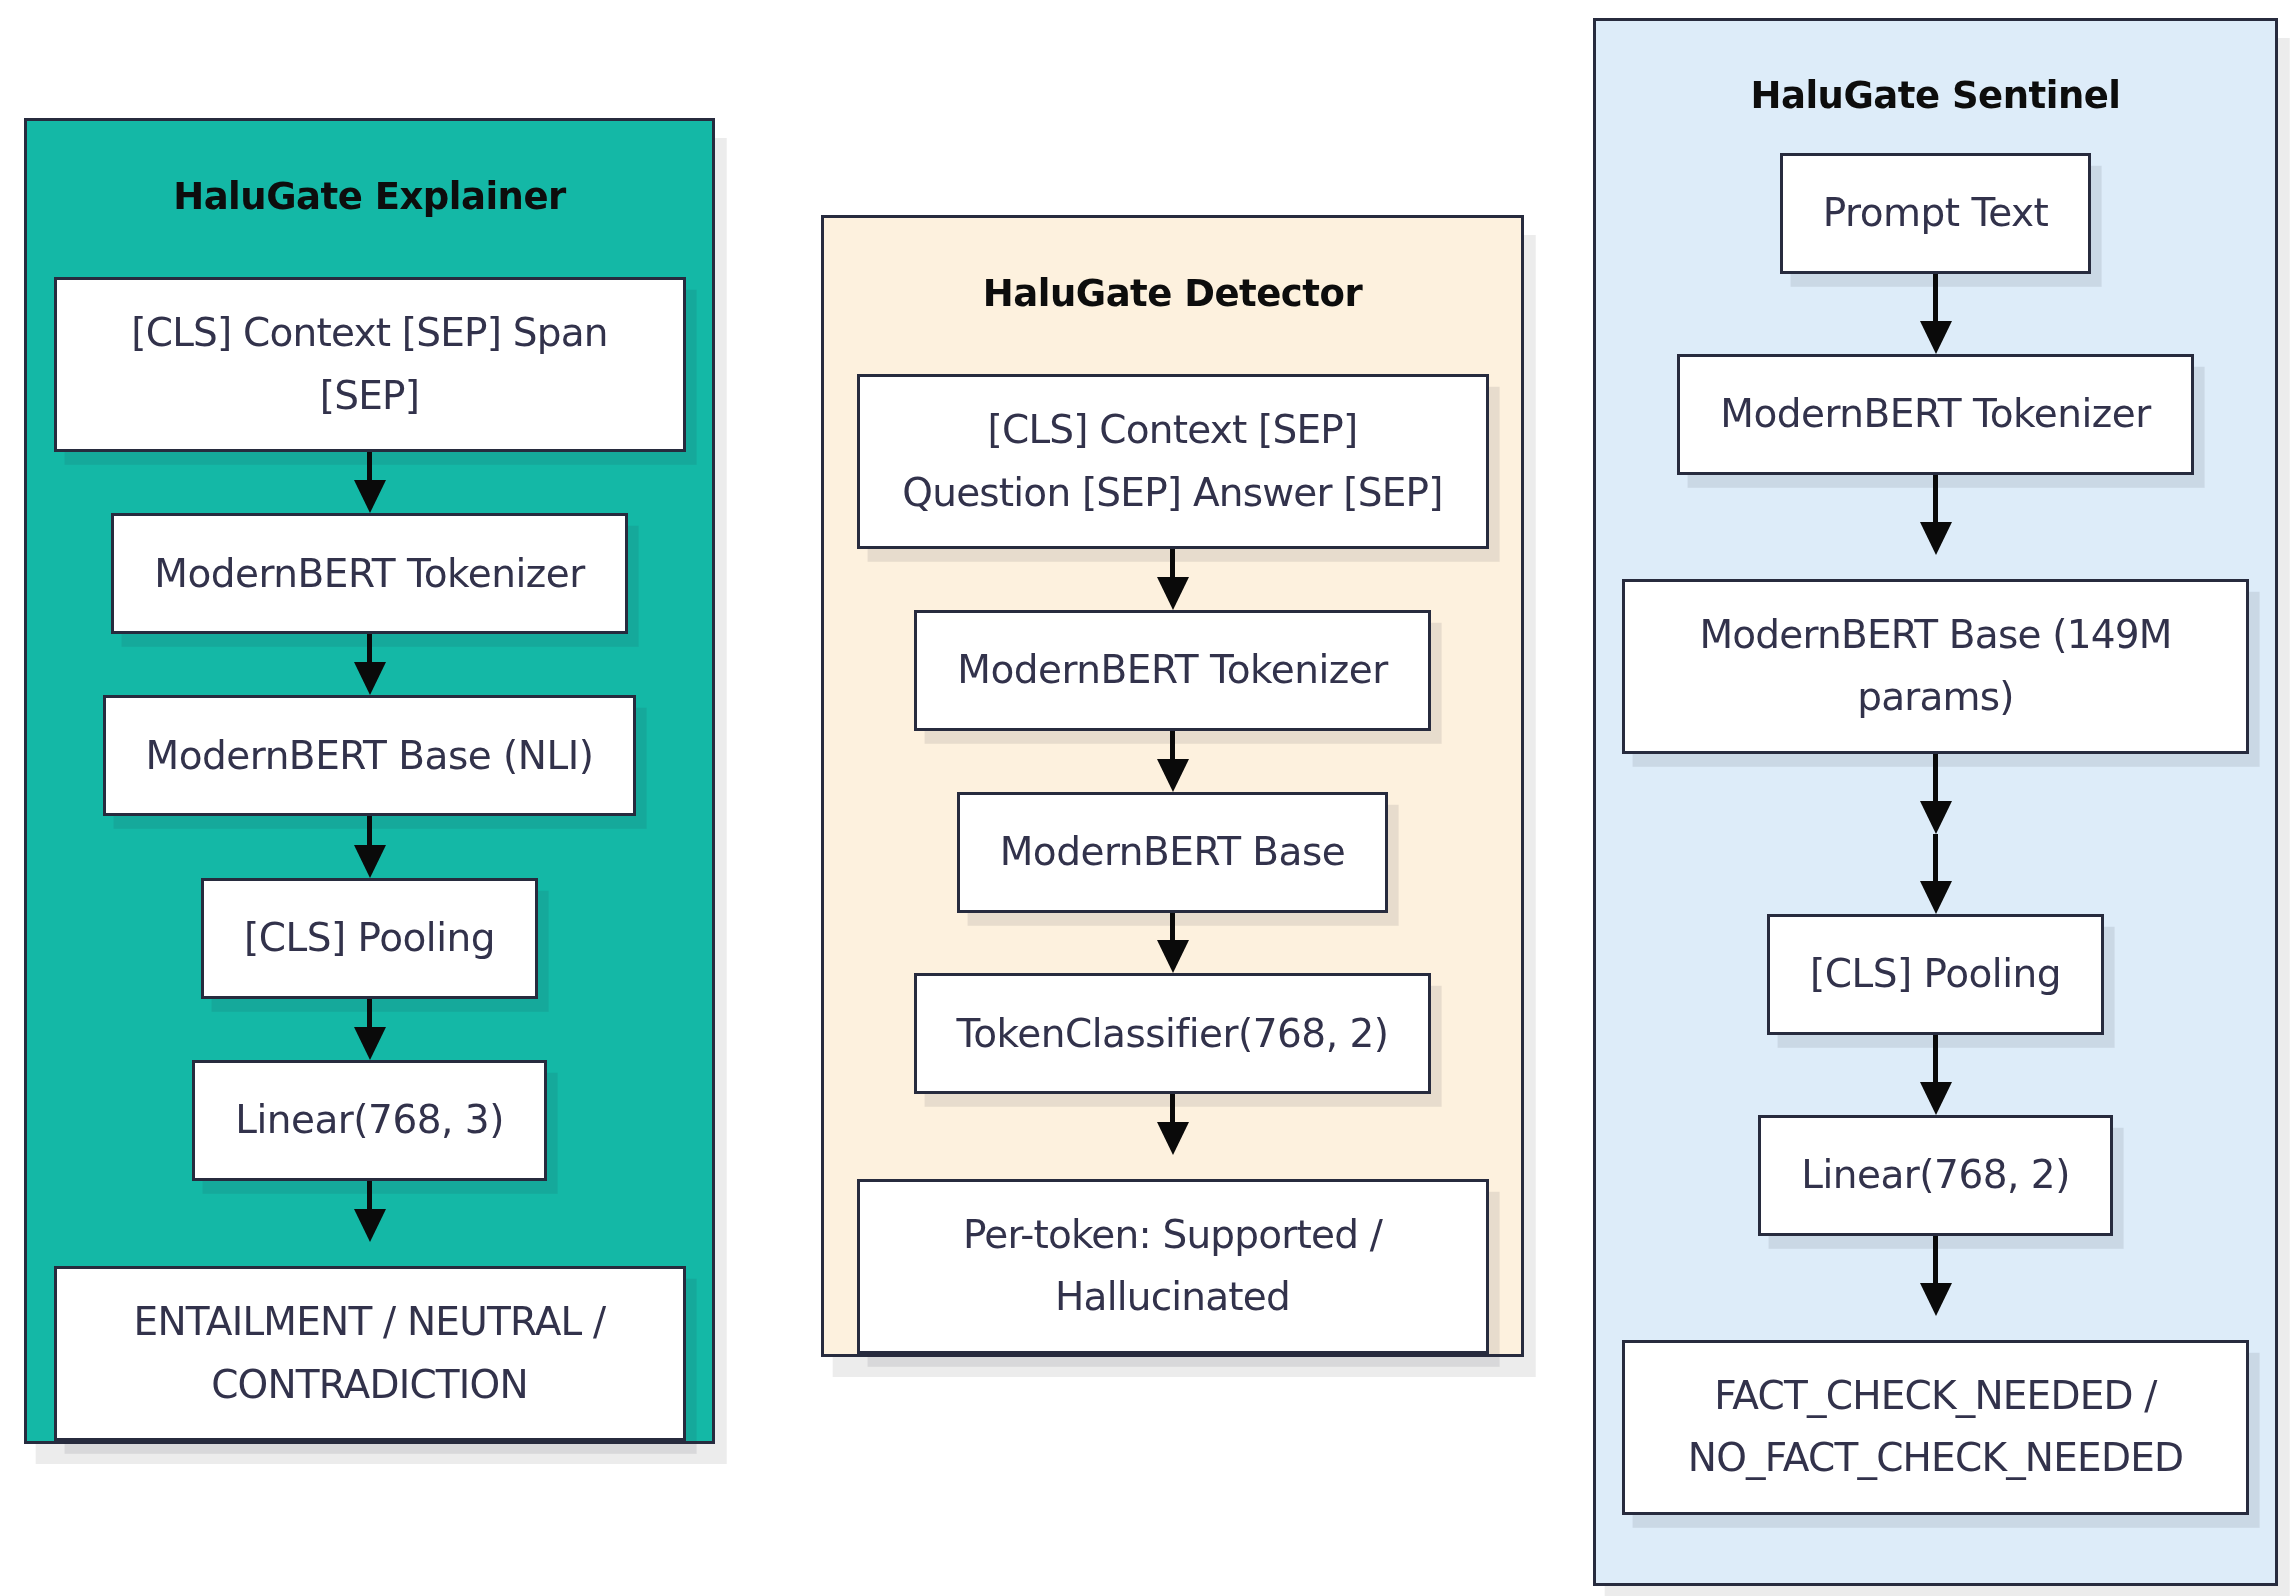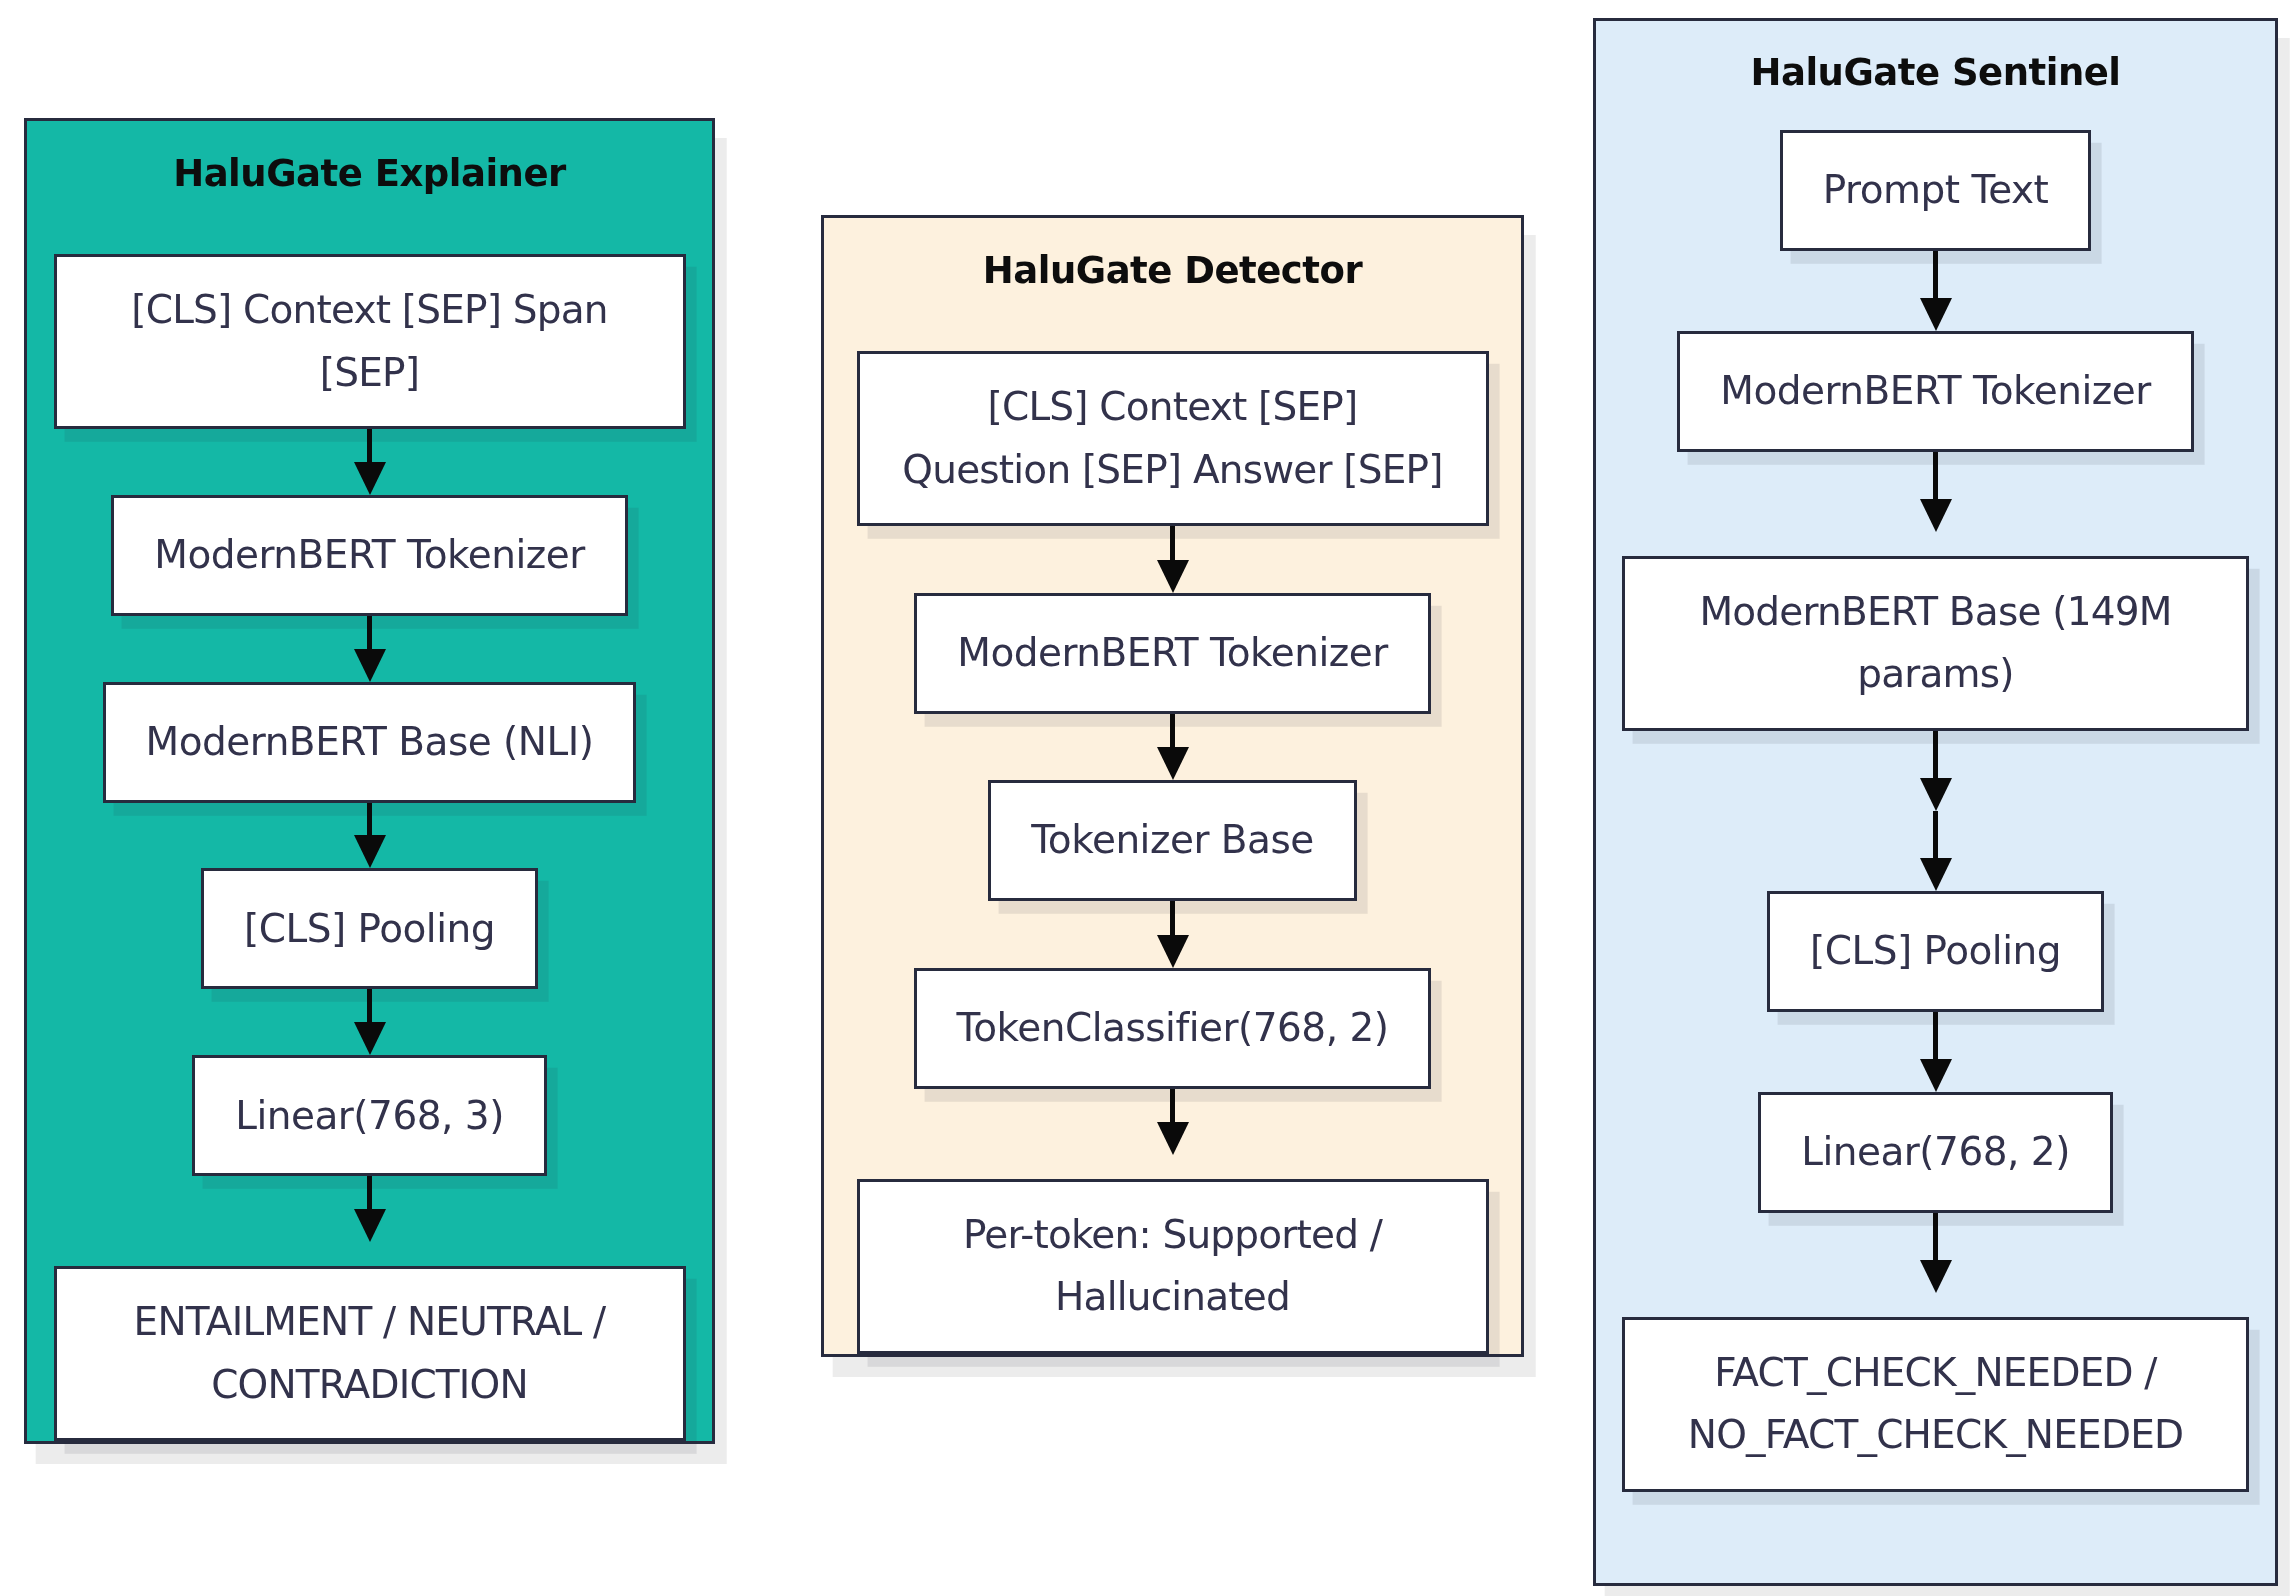--- a/index.html
+++ b/index.html
@@ -15,21 +15,21 @@
     font-family: "DejaVu Sans", "Liberation Sans", sans-serif;
   }
   .panel {
     position: absolute;
     box-sizing: border-box;
     border: 3.7px solid var(--line, #272b3e);
     box-shadow: 11.7px 20px 0 var(--panel-shadow, #ececec);
     display: flex;
     flex-direction: column;
     align-items: center;
-    padding-top: 0;
+    padding-top: 23px;
   }
   .panel-title {
     font-size: 37px;
     font-weight: bold;
     color: var(--title, #0d0d0d);
     letter-spacing: -0.5px;
     line-height: 1.2;
     margin-bottom: 34px;
     text-align: center;
   }
@@ -121,21 +121,21 @@
 Question [SEP] Answer [SEP]</div>
   <div class="arrow">
       <div class="stem"></div>
       <div class="head"></div>
     </div>
   <div class="box">ModernBERT Tokenizer</div>
   <div class="arrow">
       <div class="stem"></div>
       <div class="head"></div>
     </div>
-  <div class="box">Tokenizer Base</div>
+  <div class="box">ModernBERT Base</div>
   <div class="arrow">
       <div class="stem"></div>
       <div class="head"></div>
     </div>
   <div class="box">TokenClassifier(768, 2)</div>
   <div class="arrow">
       <div class="stem"></div>
       <div class="head"></div>
     </div>
   <div class="box wide">Per-token: Supported /

